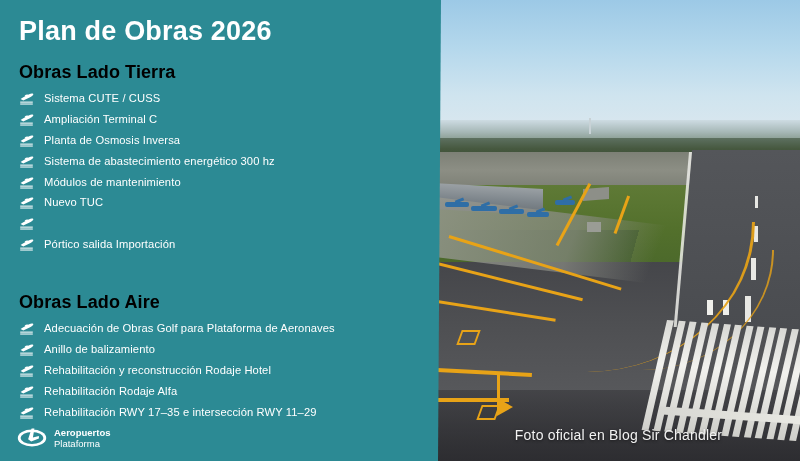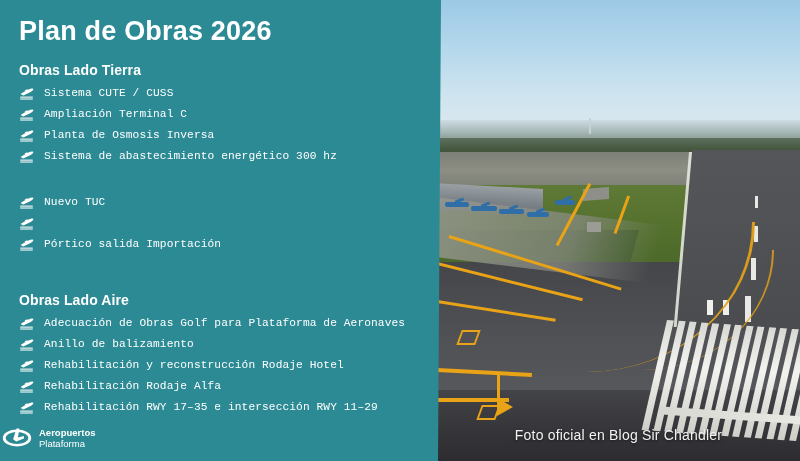--- a/index.html
+++ b/index.html
@@ -253,27 +253,27 @@
     position: absolute;
     left: 19px; top: 16px;
     font-size: 27px;
     font-weight: bold;
     color: #ffffff;
     letter-spacing: 0.2px;
   }
 
   .section { position: absolute; left: 19px; }
   .sec-head {
-    font-size: 14px;
+    font-size: 18px;
     font-weight: bold;
-    color: #ffffff;
+    color: #000000;
     margin: 0 0 9px 0;
     letter-spacing: 0.1px;
   }
-  .items { list-style: none; margin: 0; padding: 0; font-family: Liberation Mono, monospace; }
+  .items { list-style: none; margin: 0; padding: 0; }
   .item {
     display: flex;
     align-items: center;
     margin: 0 0 8px 0;
     color: #ffffff;
     font-size: 11.2px;
     line-height: 13px;
     letter-spacing: 0.1px;
   }
   .bullet {
@@ -283,21 +283,21 @@
     margin-right: 8px;
     display: block;
   }
   #sec-tierra { top: 62px; }
   #sec-cargas { top: 196px; }
   #sec-aire   { top: 292px; }
 
   
   #logo {
     position: absolute;
-    left: 2px;
+    left: 17px;
     bottom: 12px;
     display: flex;
     align-items: center;
     z-index: 3;
   }
   #logo .mark { width: 30px; height: 22px; margin-right: 7px; display: block; }
   #logo .wordmark {
     color: #ffffff;
     font-size: 9.5px;
     line-height: 11px;
@@ -420,20 +420,31 @@
           <span class="bullet">
             <svg viewBox="0 0 17 13" width="17" height="13" aria-hidden="true">
               <path d="M1.6 6.9 C4 5.4 7.2 3.6 10.2 2.2 C11.3 1.7 12.6 1.3 13.6 1.6 C14.3 1.8 14.5 2.5 14.1 3.1 C13.6 3.8 12.6 4.4 11.6 4.9 L4.3 8.5 Z" fill="#ffffff"></path>
               <path d="M6.4 3.0 C7.0 2.6 7.9 2.4 8.5 2.6 L9.6 3.3 L7.3 4.4 L5.6 3.6 Z" fill="#ffffff"></path>
               <rect x="1.2" y="9.6" width="12.6" height="1.05" fill="#ffffff"></rect>
               <rect x="1.2" y="11.5" width="12.6" height="1.05" fill="#ffffff"></rect>
             </svg>
           </span>
           <span>Sistema de abastecimiento energético 300 hz</span>
         </li>
+        <li class="item">
+          <span class="bullet">
+            <svg viewBox="0 0 17 13" width="17" height="13" aria-hidden="true">
+              <path d="M1.6 6.9 C4 5.4 7.2 3.6 10.2 2.2 C11.3 1.7 12.6 1.3 13.6 1.6 C14.3 1.8 14.5 2.5 14.1 3.1 C13.6 3.8 12.6 4.4 11.6 4.9 L4.3 8.5 Z" fill="#ffffff"></path>
+              <path d="M6.4 3.0 C7.0 2.6 7.9 2.4 8.5 2.6 L9.6 3.3 L7.3 4.4 L5.6 3.6 Z" fill="#ffffff"></path>
+              <rect x="1.2" y="9.6" width="12.6" height="1.05" fill="#ffffff"></rect>
+              <rect x="1.2" y="11.5" width="12.6" height="1.05" fill="#ffffff"></rect>
+            </svg>
+          </span>
+          <span>Módulos de mantenimiento</span>
+        </li>
       </ul>
     </div>
 
     <div class="section" id="sec-cargas">
       <ul class="items">
         <li class="item">
           <span class="bullet">
             <svg viewBox="0 0 17 13" width="17" height="13" aria-hidden="true">
               <path d="M1.6 6.9 C4 5.4 7.2 3.6 10.2 2.2 C11.3 1.7 12.6 1.3 13.6 1.6 C14.3 1.8 14.5 2.5 14.1 3.1 C13.6 3.8 12.6 4.4 11.6 4.9 L4.3 8.5 Z" fill="#ffffff"></path>
               <path d="M6.4 3.0 C7.0 2.6 7.9 2.4 8.5 2.6 L9.6 3.3 L7.3 4.4 L5.6 3.6 Z" fill="#ffffff"></path>

